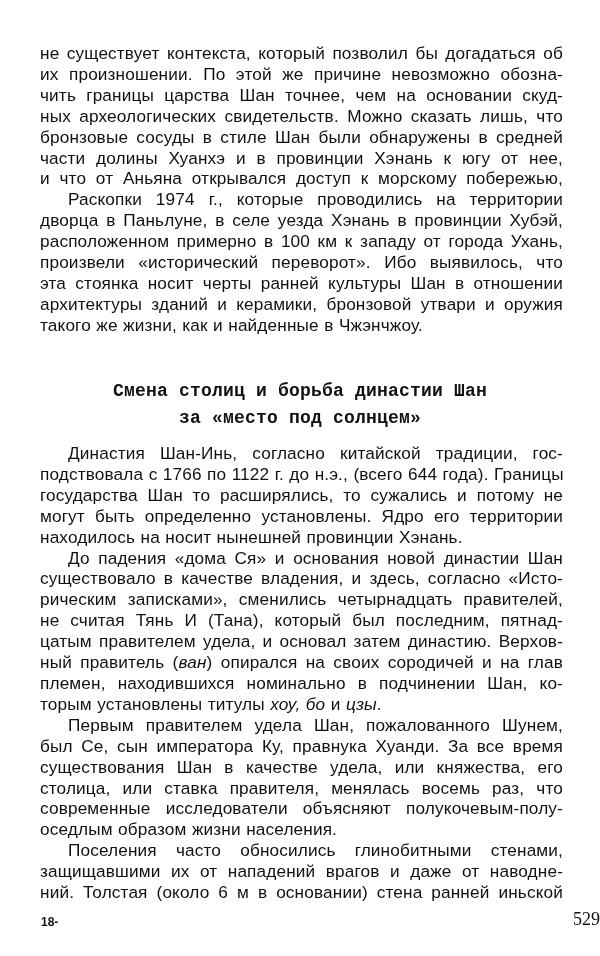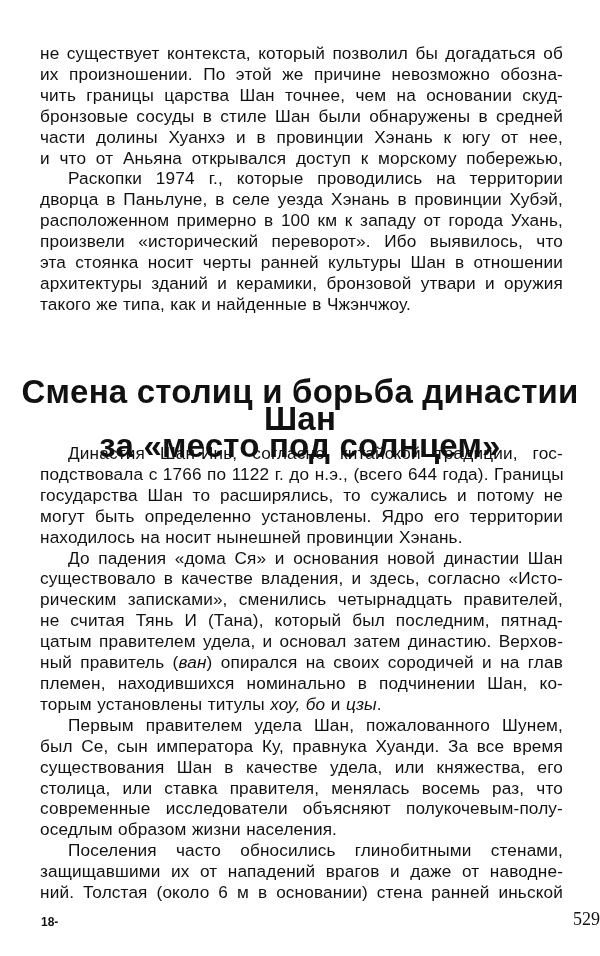--- a/index.html
+++ b/index.html
@@ -16,22 +16,22 @@
     text-align: justify; letter-spacing: 0.15px; word-spacing: 0.5px;
     font-stretch: condensed;
   }
   .col p { margin: 0; text-indent: 0; }
   .col p .line { display: block; text-align: justify; text-align-last: justify; white-space: nowrap; }
   .col p .line.last { text-align-last: left; }
   #block-1 { top: 43px; }
   #heading {
     position: absolute; left: 0; width: 600px; top: 378px;
     text-align: center;
-    font-family: Liberation Sans, sans-serif;
-    font-size: 33px; line-height: 27px; font-weight: bold; color: #111;
+    font-family: Liberation Mono, monospace;
+    font-size: 18px; line-height: 27px; font-weight: bold; color: #111;
     letter-spacing: 0.2px;
   }
   #heading .hline { display: block; }
   #block-2 { top: 443px; }
   .em { font-style: italic; }
   #footer-sig {
     position: absolute; left: 41px; top: 915px;
     font-family: "Liberation Sans", sans-serif; font-weight: bold; font-size: 12px;
   }
   #footer-page {
@@ -42,32 +42,33 @@
 </head>
 <body>
 
 <div class="page">
 
   <div class="col" id="block-1">
     <p>
       <span class="line">не существует контекста, который позволил бы догадаться об</span>
       <span class="line">их произношении. По этой же причине невозможно обозна-</span>
       <span class="line">чить границы царства Шан точнее, чем на основании скуд-</span>
+      <span class="line">ных археологических свидетельств. Можно сказать лишь, что</span>
       <span class="line">бронзовые сосуды в стиле Шан были обнаружены в средней</span>
       <span class="line">части долины Хуанхэ и в провинции Хэнань к югу от нее,</span>
       <span class="line">и что от Аньяна открывался доступ к морскому побережью,</span>
     </p>
     <p>
       <span class="line" style="padding-left:28px">Раскопки 1974 г., которые проводились на территории</span>
       <span class="line">дворца в Паньлуне, в селе уезда Хэнань в провинции Хубэй,</span>
       <span class="line">расположенном примерно в 100 км к западу от города Ухань,</span>
       <span class="line">произвели «исторический переворот». Ибо выявилось, что</span>
       <span class="line">эта стоянка носит черты ранней культуры Шан в отношении</span>
       <span class="line">архитектуры зданий и керамики, бронзовой утвари и оружия</span>
-      <span class="line last">такого же типа, как и найденные в Чжэнчжоу.</span>
+      <span class="line last">такого же жизни, как и найденные в Чжэнчжоу.</span>
     </p>
   </div>
 
   <div id="heading">
     <span class="hline">Смена столиц и борьба династии Шан</span>
     <span class="hline">за «место под солнцем»</span>
   </div>
 
   <div class="col" id="block-2">
     <p>

